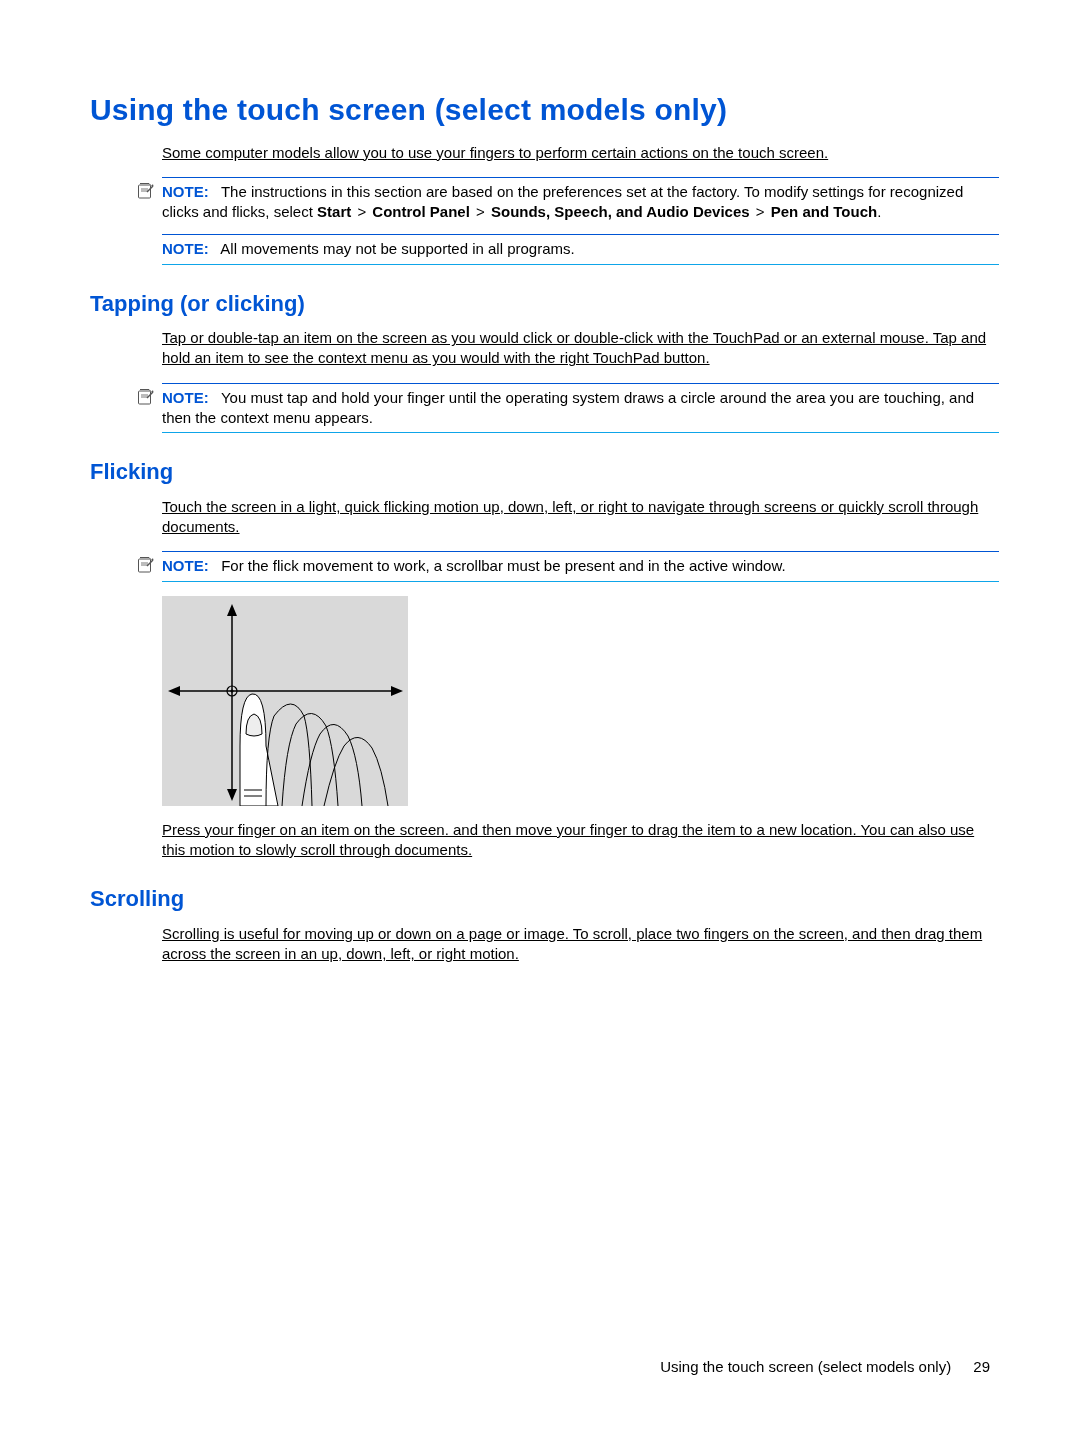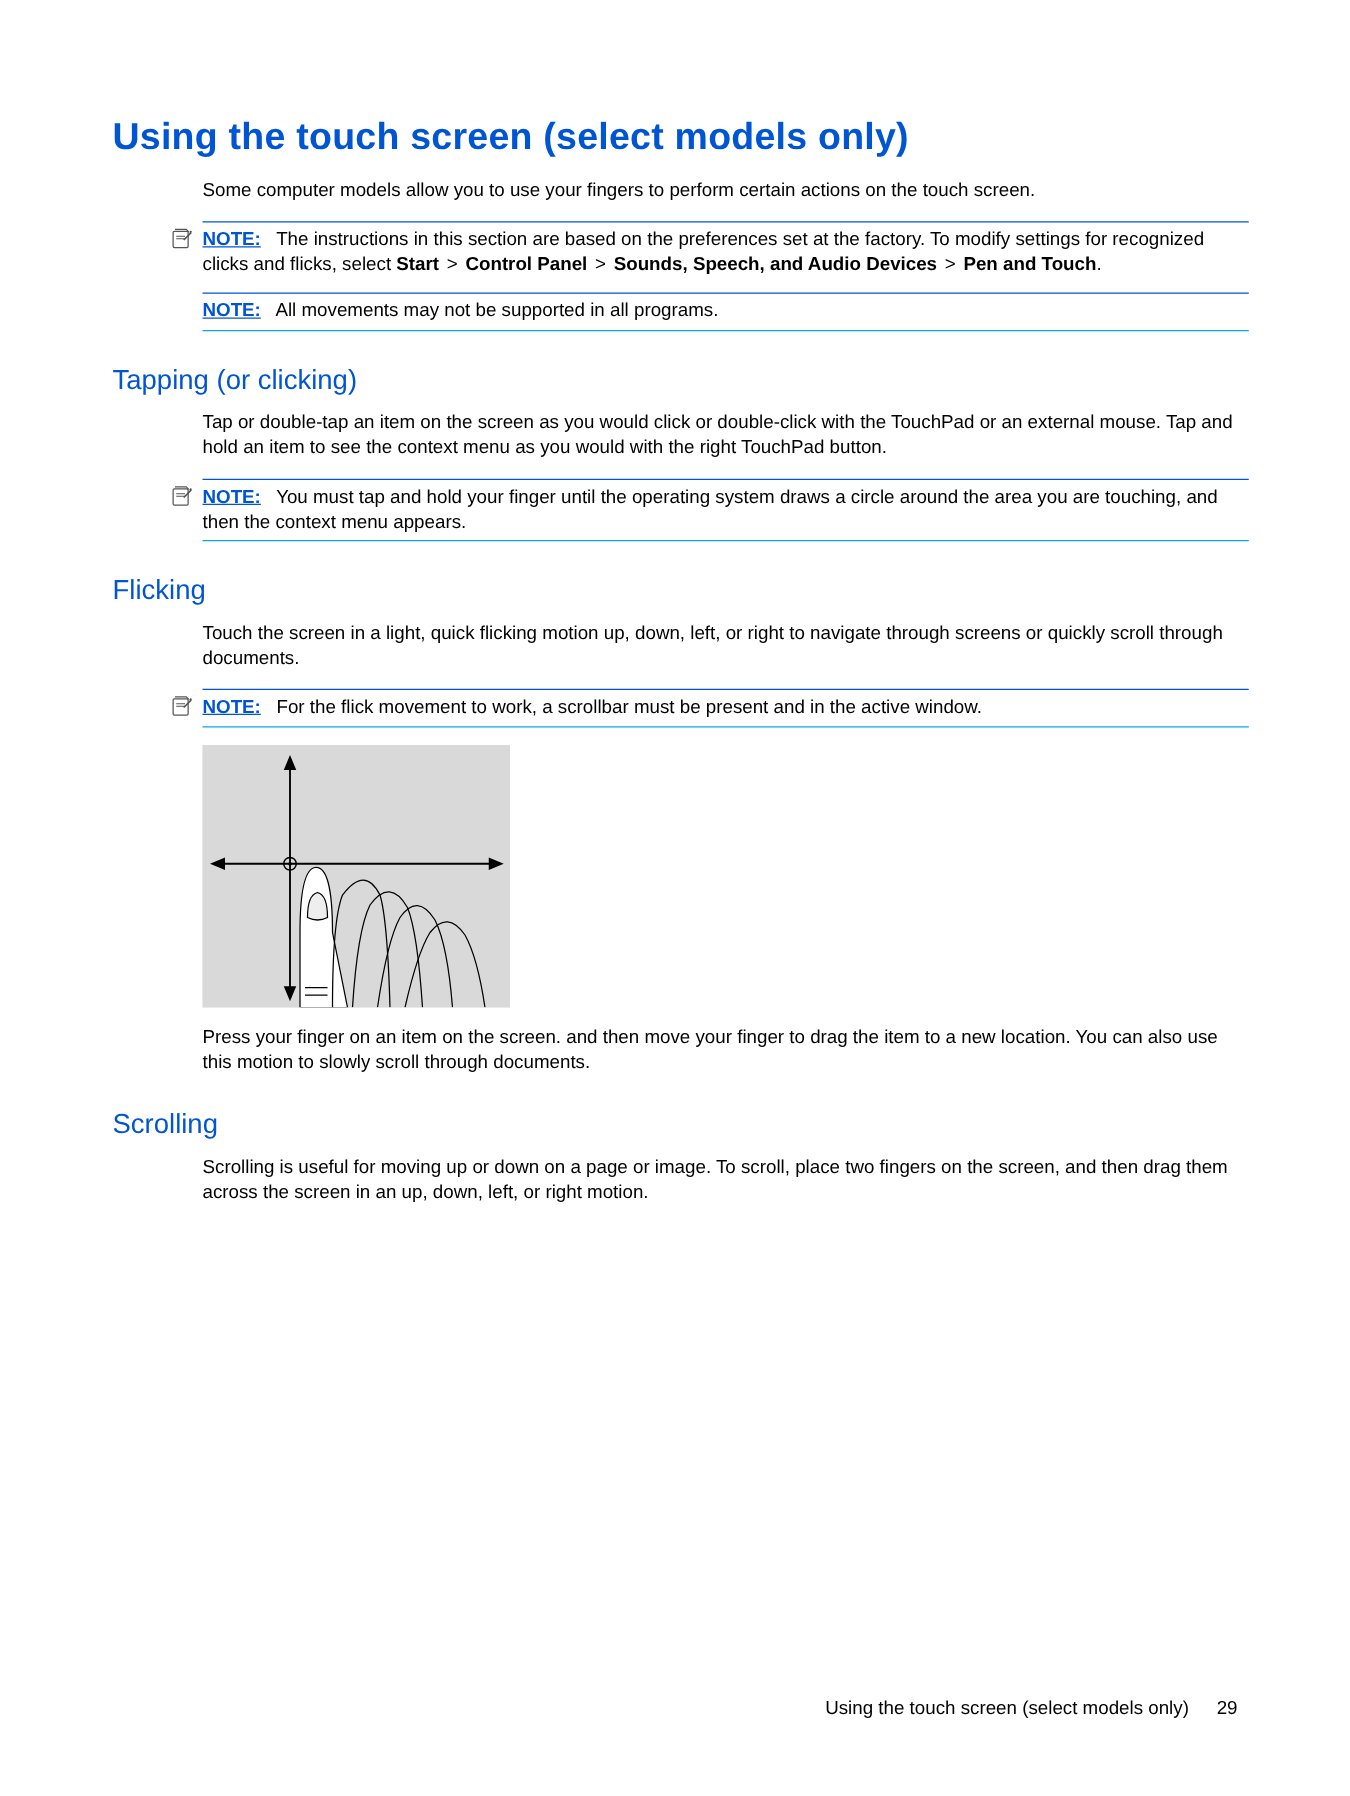--- a/index.html
+++ b/index.html
@@ -22,37 +22,37 @@
   h1.main-heading {
     color: #0055d4;
     font-size: 30px;
     font-weight: bold;
     margin: 0 0 12px 0;
     letter-spacing: 0.2px;
   }
   h2.sub-heading {
     color: #0055d4;
     font-size: 22px;
-    font-weight: normal;
+    font-weight: bold;
     margin: 24px 0 10px 0;
   }
   .body-text {
     margin: 0 0 14px 72px;
+    text-decoration: underline;
   }
   .note-block {
     margin: 0 0 8px 72px;
     border-top: 1px solid #0055d4;
     border-bottom: 1px solid #0ea5e9;
     padding: 4px 0 4px 0;
     position: relative;
   }
   .note-label {
     color: #0055d4;
     font-weight: bold;
-    text-decoration: underline;
   }
   .note-icon {
     position: absolute;
     left: -25px;
     top: 4px;
     width: 18px;
     height: 18px;
   }
   .note-icon svg { display: block; }
   .breadcrumb-path b { font-weight: bold; }

